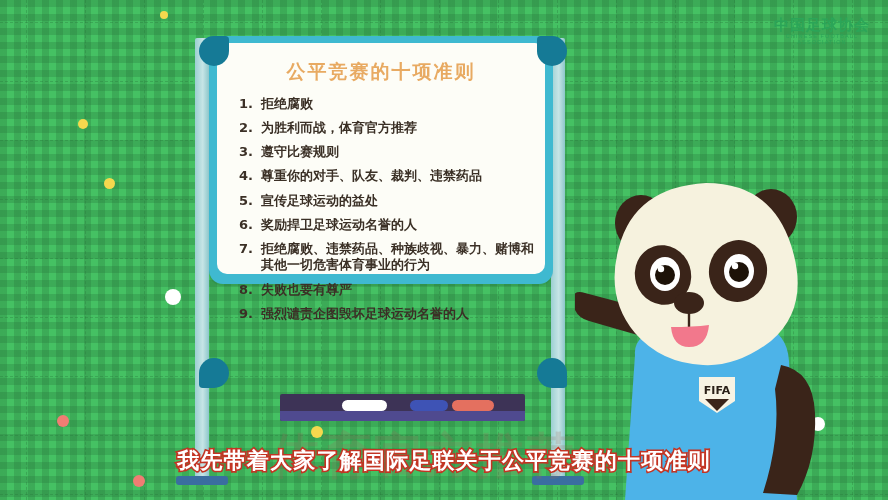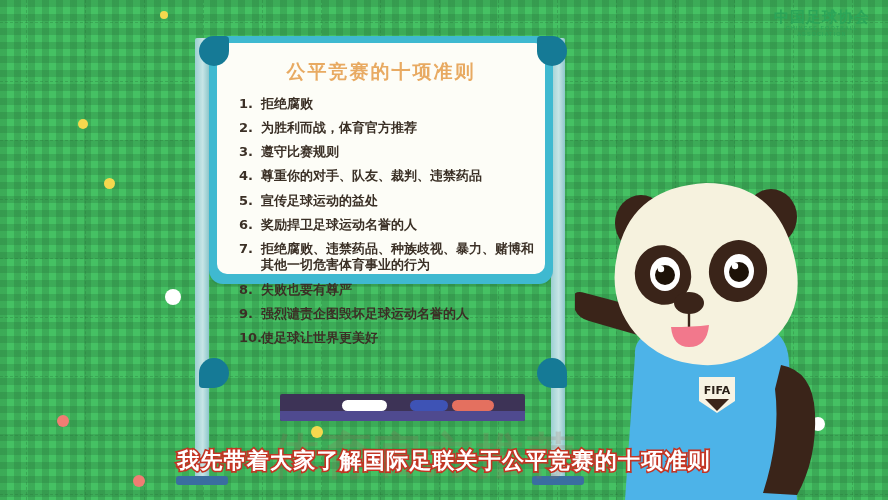--- a/index.html
+++ b/index.html
@@ -84,21 +84,21 @@
   }
   .cfa-ball::after {
     content: "";
     position: absolute;
     left: 3px; top: 3px;
     width: 5px; height: 5px;
     background: #45c163;
     border-radius: 50%;
   }
   .cfa-cn {
-    margin-top: 1px;
+    margin-top: 9px;
     font-size: 15px;
     font-weight: bold;
     letter-spacing: 1px;
     color: #2ba558;
   }
   .cfa-en {
     margin-top: 2px;
     font-size: 5.5px;
     letter-spacing: 1.1px;
     color: #2ba558;
@@ -331,24 +331,20 @@
             <span class="li-text">拒绝腐败、违禁药品、种族歧视、暴力、赌博和其他一切危害体育事业的行为</span>
           </li>
           <li>
             <span class="li-num">8.</span>
             <span class="li-text">失败也要有尊严</span>
           </li>
           <li>
             <span class="li-num">9.</span>
             <span class="li-text">强烈谴责企图毁坏足球运动名誉的人</span>
           </li>
-          <li>
-            <span class="li-num">10.</span>
-            <span class="li-text">使足球让世界更美好</span>
-          </li>
         </ul>
     </div>
   </div>
 
   <div class="tray">
     <div class="tray-lip"></div>
     <div class="marker marker-white"></div>
     <div class="marker marker-blue"></div>
     <div class="marker marker-red"></div>
   </div>

